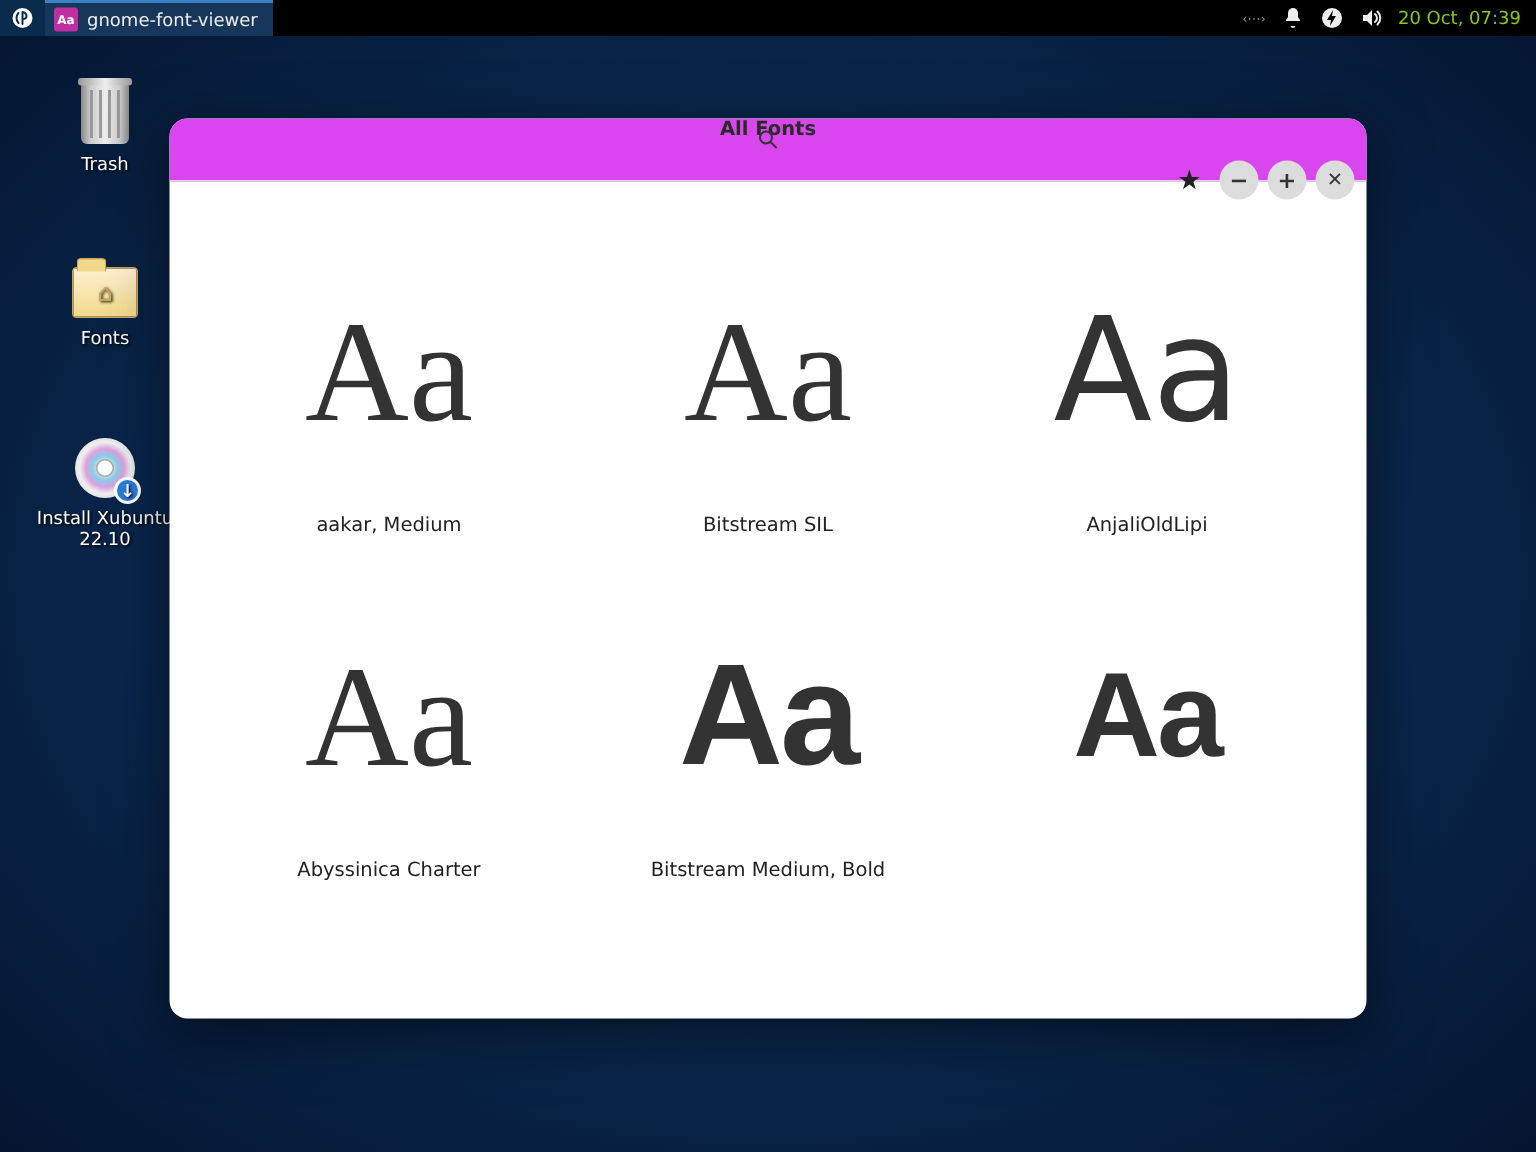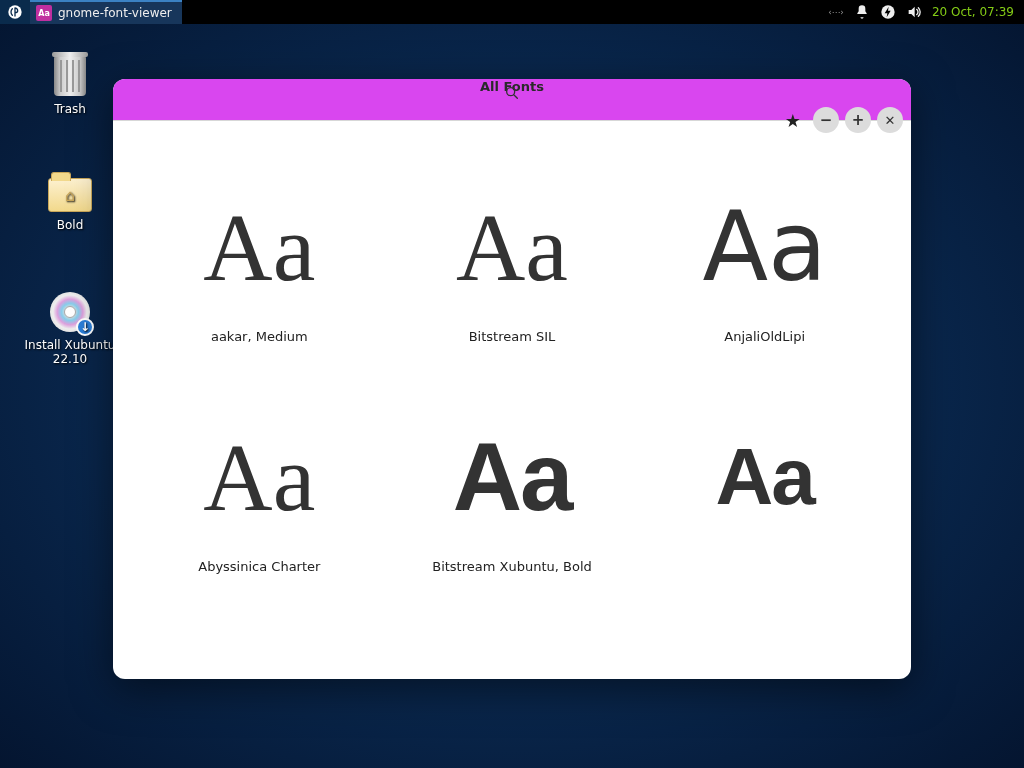--- a/index.html
+++ b/index.html
@@ -172,21 +172,21 @@
     height: 120px;
     display:flex; align-items:center; justify-content:center;
     color:#333;
   }
   .font-sample.serif { font-family: Georgia, "Times New Roman", serif; font-size: 96px; }
   .font-sample.sans  { font-family: "DejaVu Sans", Arial, sans-serif; font-size: 96px; }
   .font-sample.heavy { font-family: "Arial Black", Arial, sans-serif; font-weight: 900; font-size: 96px; letter-spacing:-2px; }
   .font-sample.ani svg { width: 170px; height: 110px; }
   .font-sample.ani svg path { stroke:#333; stroke-width:9; fill:none; stroke-linecap:square; stroke-linejoin:miter; }
   .font-sample.ani svg path.fillp { fill:#333; stroke:none; }
-  .font-label { font-size:13px; color:#222; margin-top:22px; text-align:center; }
+  .font-label { font-size:13px; color:#222; margin-top:36px; text-align:center; }
 
   .partial-row .font-sample { font-size: 80px; }
 </style>
 </head>
 <body>
 
 <div class="panel">
   <div class="panel-left">
     <div class="start-btn">
       <svg viewBox="0 0 24 24">
@@ -233,21 +233,21 @@
         <div class="trashcan"></div>
       </div>
     <span>Trash</span>
   </div>
   <div class="di di-home">
     <div class="icon">
         <div class="folder">
           <span class="home-glyph">⌂</span>
         </div>
       </div>
-    <span>Bold</span>
+    <span>Fonts</span>
   </div>
   <div class="di di-install">
     <div class="icon">
         <div class="disc">
           <span class="dl-badge">↓</span>
         </div>
       </div>
     <span>Install Xubuntu 22.10</span>
   </div>
 </div>
@@ -291,21 +291,21 @@
     <div class="font-card">
       <div class="font-sample sans">Aa</div>
       <div class="font-label">AnjaliOldLipi</div>
     </div>
     <div class="font-card">
       <div class="font-sample serif" style="font-family:'Bitstream Charter',Georgia,serif">Aa</div>
       <div class="font-label">Abyssinica Charter</div>
     </div>
     <div class="font-card">
       <div class="font-sample heavy">Aa</div>
-      <div class="font-label">Bitstream Xubuntu, Bold</div>
+      <div class="font-label">Bitstream Medium, Bold</div>
     </div>
 
     <div class="font-card partial-row">
       <div class="font-sample heavy">Aa</div>
     </div>
     <div class="font-card partial-row">
       <div class="font-sample serif">Aa</div>
     </div>
     <div class="font-card partial-row">
       <div class="font-sample serif" style="font-style:italic">Aa</div>

